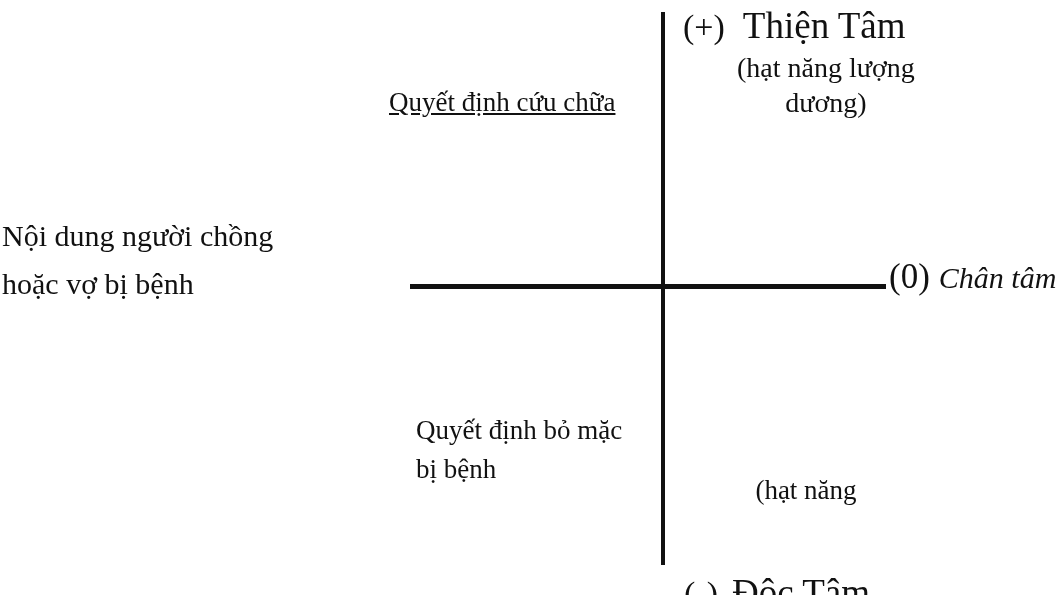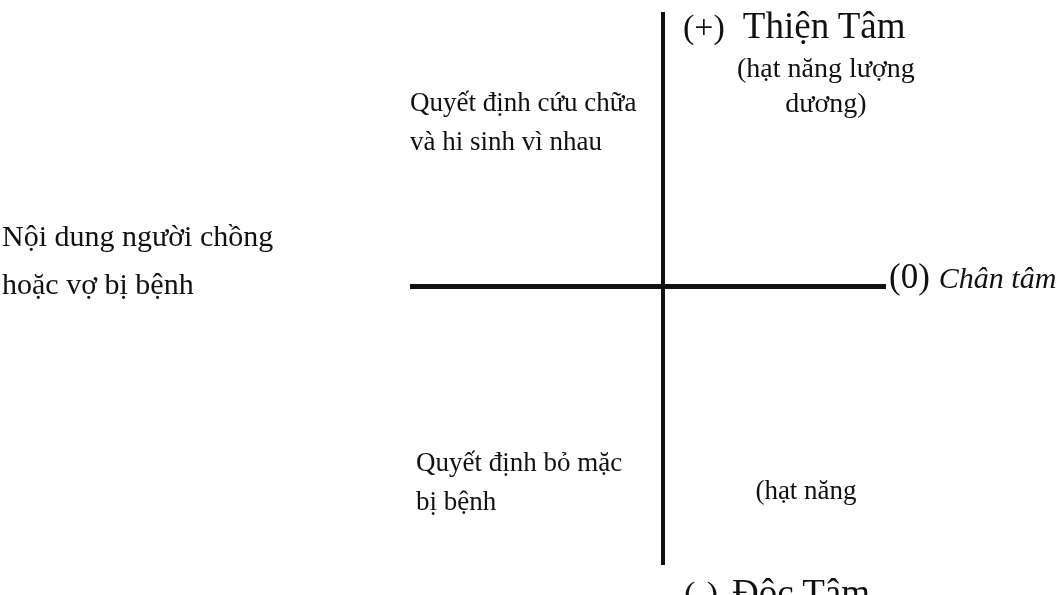--- a/index.html
+++ b/index.html
@@ -62,22 +62,22 @@
     text-align: center;
     font-size: 27px;
     line-height: 33px;
   }
   .quad-text {
     position: absolute;
     font-size: 27px;
     line-height: 39px;
     white-space: nowrap;
   }
-  .q-top { left: 410px; top: 83px; }
-  .q-bottom { left: 416px; top: 411px; margin-top: 32px; }
+  .q-top { left: 389px; top: 83px; text-decoration: underline; }
+  .q-bottom { left: 416px; top: 411px; }
   .main-label {
     position: absolute;
     left: 2px;
     top: 212px;
     font-size: 30px;
     line-height: 48px;
     white-space: nowrap;
   }
 </style>
 </head>
@@ -93,21 +93,20 @@
     <span class="big">Thiện Tâm</span>
   </div>
 
   <div class="note pos-note">
     <div>(hạt năng lượng</div>
     <div>dương)</div>
   </div>
 
   <div class="quad-text q-top">
     <div>Quyết định cứu chữa</div>
-    <div>và hi sinh vì nhau</div>
   </div>
 
   <div class="main-label">
     <div>Nội dung người chồng</div>
     <div>hoặc vợ bị bệnh</div>
   </div>
 
   <div class="label-row zero-label">
     <span class="sign">(0)</span>
     <span class="mid">Chân tâm</span>

